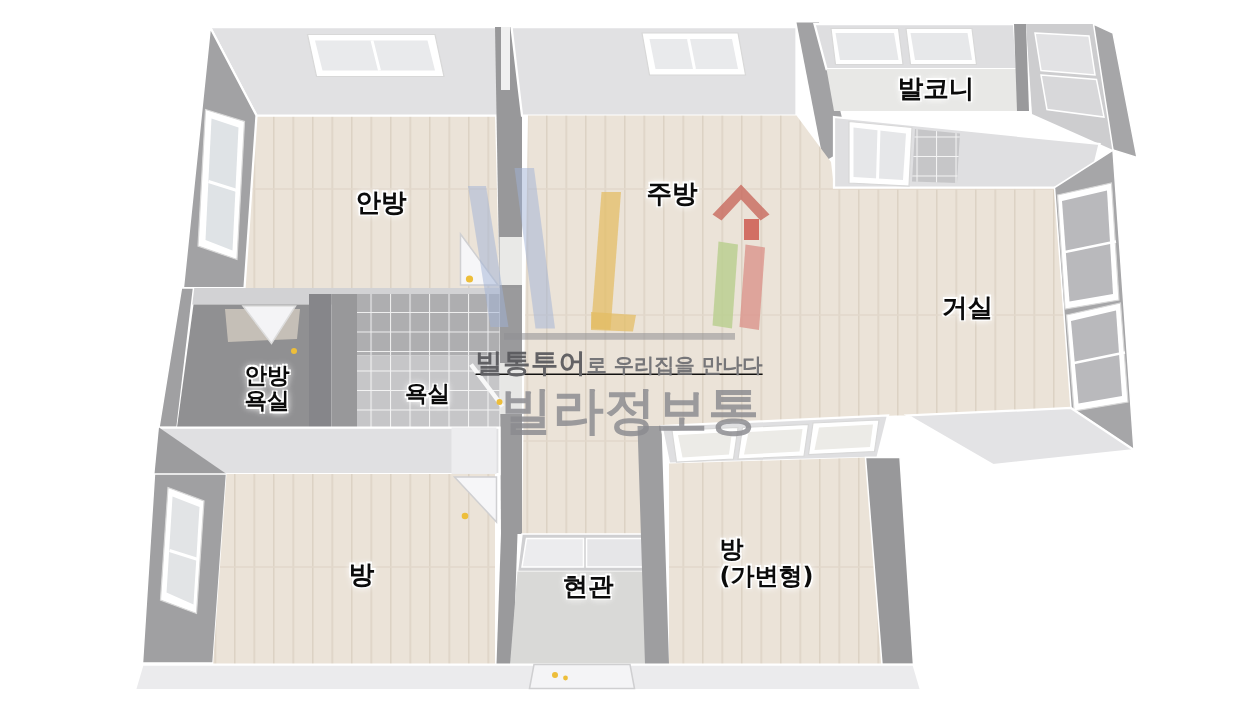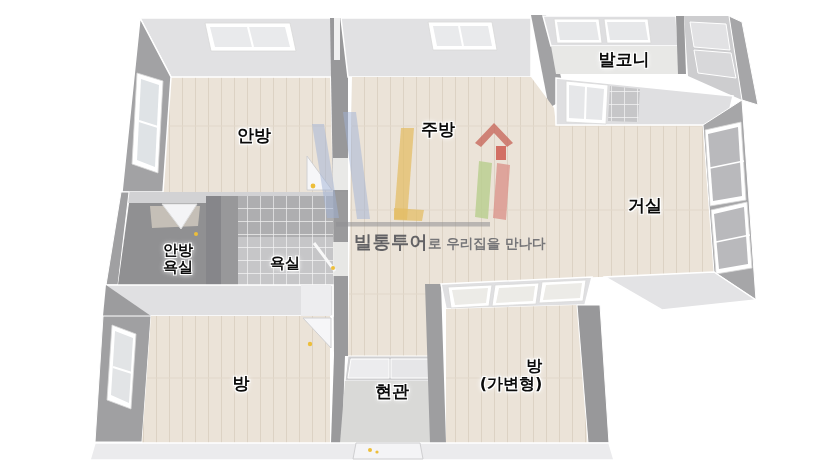--- a/index.html
+++ b/index.html
@@ -1,25 +1,25 @@
 <!DOCTYPE html>
 <html><head>
 <meta charset="utf-8">
 <style>
   html,body{margin:0;padding:0;background:#ffffff;}
   #stage{position:relative;width:840px;height:472px;background:#ffffff;overflow:hidden;
          font-family:"DejaVu Sans","Liberation Sans",sans-serif;}
   #plan-svg{position:absolute;left:0;top:0;}
   .lbl{position:absolute;transform:translate(-50%,-50%);font-weight:700;font-size:17px;
-       color:#0b0b0b;white-space:nowrap;text-align:right;line-height:1.12;
+       color:#0b0b0b;white-space:nowrap;text-align:left;line-height:1.12;
        text-shadow:-1px -1px 0 #fff,1px -1px 0 #fff,-1px 1px 0 #fff,1px 1px 0 #fff,0 0 4px #fff,0 0 6px #fff;}
   .lbl .ln{display:block;}
   .lbl-small{font-size:15px;}
   .lbl-mid{font-size:16px;}
-  #wm-tagline{position:absolute;left:354px;top:230px;white-space:nowrap;opacity:.92;}
+  #wm-tagline{position:absolute;left:317px;top:230px;white-space:nowrap;opacity:.92;text-decoration:underline;}
   #wm-tagline .bold{font-weight:700;font-size:18px;color:#58585c;letter-spacing:.5px;}
   #wm-tagline .rest{font-weight:700;font-size:13.5px;color:#6d6d71;}
   #wm-brand{position:absolute;left:334px;top:251px;font-weight:700;font-size:34px;
             color:rgba(138,138,143,.83);letter-spacing:.5px;white-space:nowrap;}
 </style>
 </head>
 <body>
 
 <div id="stage">
 
@@ -202,23 +202,24 @@
       <path d="M475,143 L494,123 L513,143 L507,147 L494,133 L481,147 Z" fill="#c96a5e"></path>
       <polygon points="496,146 506,146 506,160 496,160" fill="#cc5348"></polygon>
       <polygon points="479,161 492,163 488,219 475,217" fill="#b9cf8e"></polygon>
       <polygon points="497,163 510,165 506,220 493,218" fill="#dc958c"></polygon>
     </g>
     <rect x="336" y="222" width="154" height="4.5" fill="#8f8f93" opacity="0.55"></rect>
   </g>
 </svg>
 
   <div id="wm-tagline"><span class="bold">빌통투어</span><span class="rest">로 우리집을 만나다</span></div>
+  <div id="wm-brand">빌라정보통</div>
 
   <div class="lbl" style="left:254px;top:136px">안방</div>
-  <div class="lbl" style="left:438px;top:130px">주방</div>
+  <div class="lbl" style="left:448px;top:130px">주방</div>
   <div class="lbl" style="left:624px;top:60px">발코니</div>
   <div class="lbl" style="left:645px;top:206px">거실</div>
   <div class="lbl lbl-small" style="left:178px;top:259px">
       <span class="ln">안방</span>
       <span class="ln">욕실</span>
     </div>
   <div class="lbl lbl-small" style="left:285px;top:263px">욕실</div>
   <div class="lbl" style="left:241px;top:384px">방</div>
   <div class="lbl" style="left:392px;top:392px">현관</div>
   <div class="lbl lbl-mid" style="left:511px;top:375px">

